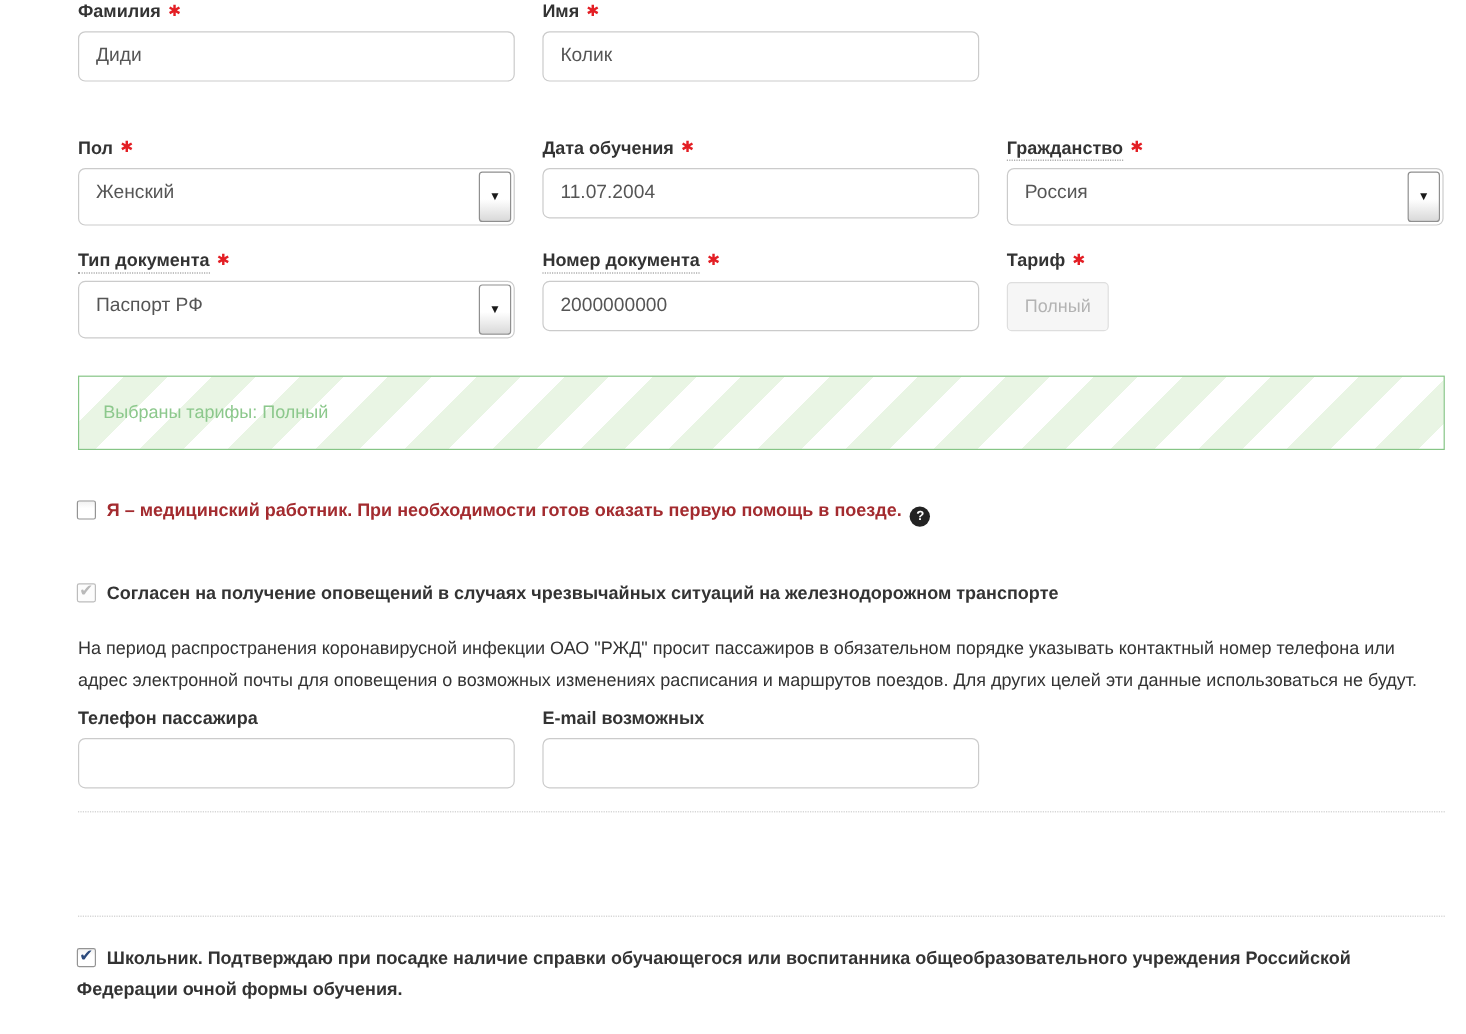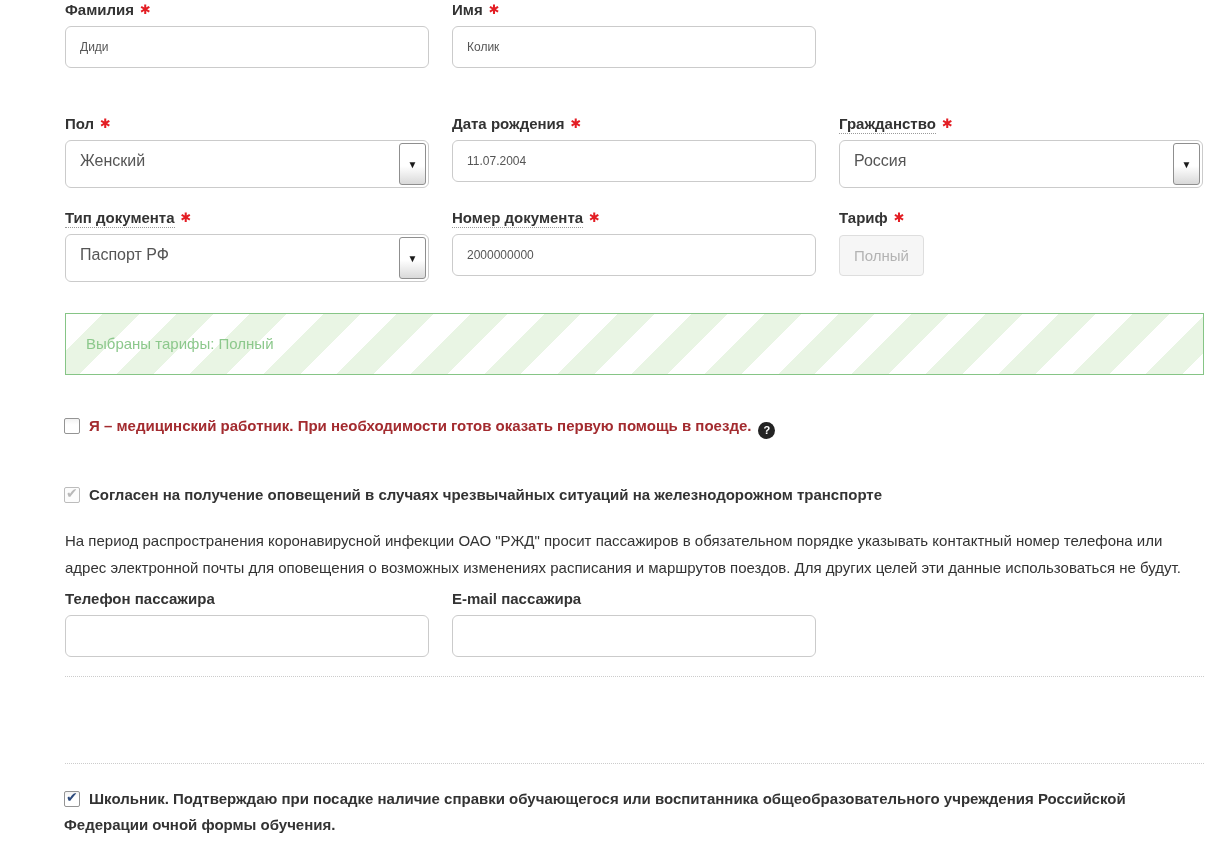--- a/index.html
+++ b/index.html
@@ -13,21 +13,21 @@
   .req { color:#e31e24; font-size:13px; margin-left:6px; vertical-align:1px; }
 
   
   .grp { position:absolute; width:364px; }
   .c1 { left:65px; } .c2 { left:452px; } .c3 { left:839px; }
   .r1 { top:1px; } .r2 { top:104px;margin-top:11px; } .r3 { top:209px; } .r4 { top:590px; }
 
   .tbox { margin-top:8px; position:relative; width:100%; height:42px; border:1px solid #cbcbcb;
           border-radius:6px; background:#fff; }
   .tbox input { width:100%; height:100%; border:none; outline:none; background:transparent;
-          border-radius:6px; padding:0 14px; font-size:12px; color:#555;
+          border-radius:6px; padding:0 14px; font-size:16px; color:#555;
           font-family:"Liberation Sans","DejaVu Sans",sans-serif; }
 
   
   .sel { margin-top:8px; position:relative; width:100%; height:48px; border:1px solid #cbcbcb;
          border-radius:6px; background:#fff; cursor:pointer; }
   .sel .sel-val { position:absolute; left:14px; top:0; line-height:40px; font-size:16px; color:#555; }
   .sel .sel-btn { position:absolute; top:2px; right:2px; bottom:2px; width:27px;
          border:1px solid #8f8f8f; border-radius:3px;
          background:linear-gradient(#ffffff 55%, #d9d9d9); display:flex; align-items:center;
          justify-content:center; font-size:10px; color:#1a1a1a; }
@@ -83,21 +83,21 @@
   </div>
 
   <div class="grp c1 r2">
     <span class="flabel"><span class="lbl-txt">Пол</span><span class="req">✱</span></span>
     <div class="sel">
       <span class="sel-val">Женский</span>
       <span class="sel-btn">▼</span>
     </div>
   </div>
   <div class="grp c2 r2">
-    <span class="flabel"><span class="lbl-txt">Дата рождения</span><span class="req">✱</span></span>
+    <span class="flabel"><span class="lbl-txt">Дата обучения</span><span class="req">✱</span></span>
     <div class="tbox"><input value="11.07.2004" style=""></div>
   </div>
   <div class="grp c3 r2">
     <span class="flabel"><span class="lbl-txt tip">Гражданство</span><span class="req">✱</span></span>
     <div class="sel">
       <span class="sel-val">Россия</span>
       <span class="sel-btn">▼</span>
     </div>
   </div>
 
@@ -129,21 +129,21 @@
     <span class="cb checked disabled"><span class="mark">✔</span></span><span>Согласен на получение оповещений в случаях чрезвычайных ситуаций на железнодорожном транспорте</span>
   </label>
 
   <p class="notice">На период распространения коронавирусной инфекции ОАО "РЖД" просит пассажиров в обязательном порядке указывать контактный номер телефона или адрес электронной почты для оповещения о возможных изменениях расписания и маршрутов поездов. Для других целей эти данные использоваться не будут.</p>
 
   <div class="grp c1 r4">
     <span class="flabel">Телефон пассажира</span>
     <div class="tbox"><input value="" style=""></div>
   </div>
   <div class="grp c2 r4">
-    <span class="flabel">E-mail пассажира</span>
+    <span class="flabel">E-mail возможных</span>
     <div class="tbox"><input value="" style=""></div>
   </div>
 
   <div class="dotsep sep1"></div>
 
 
   <div class="dotsep sep2"></div>
 
   <label class="cbrow wraprow" style="top:786px; cursor:pointer;">
     <span class="cb checked"><span class="mark">✔</span></span><span>Школьник. Подтверждаю при посадке наличие справки обучающегося или воспитанника общеобразовательного учреждения Российской Федерации очной формы обучения.</span>

